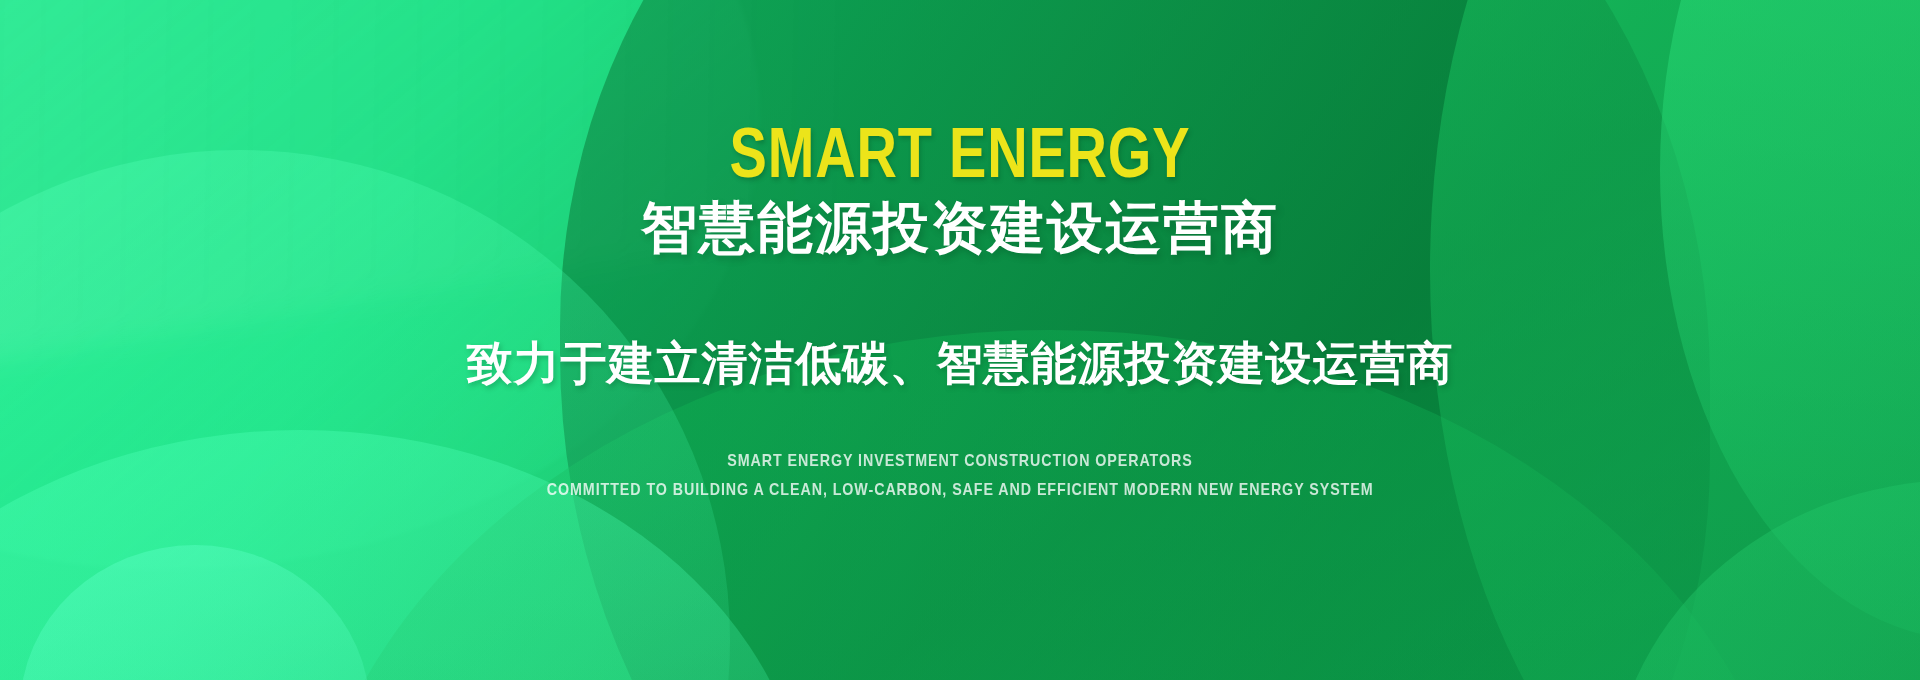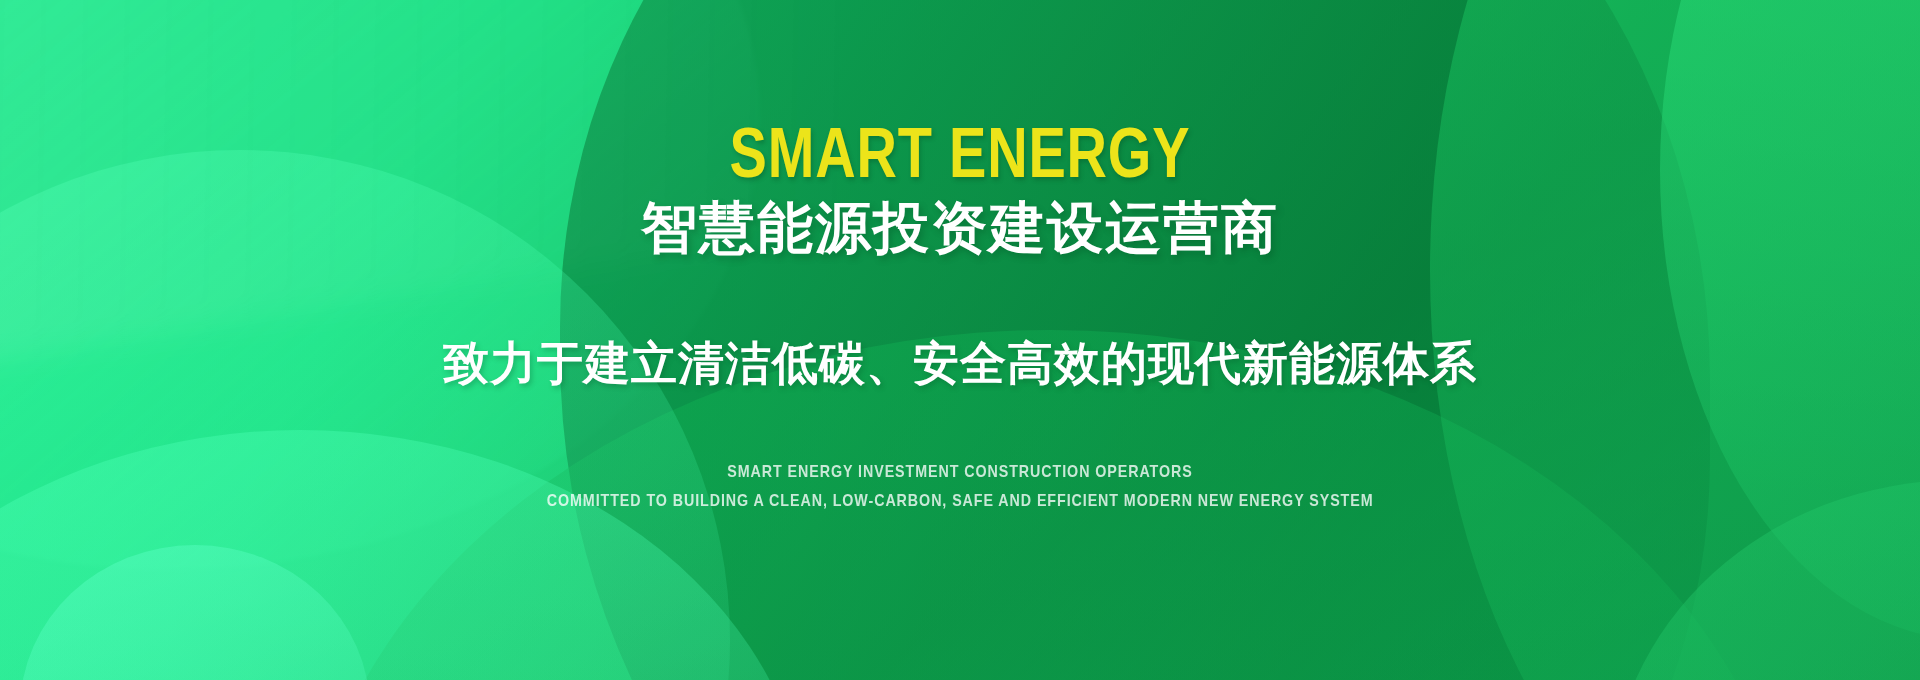--- a/index.html
+++ b/index.html
@@ -168,21 +168,21 @@
     font-size: 46px;
     line-height: 1.0;
     font-weight: 700;
     color: #ffffff;
     letter-spacing: 1px;
     white-space: nowrap;
     text-shadow: 2px 3px 5px rgba(0,70,30,0.26);
   }
 
   .minor-lines {
-    margin-top: 37px;
+    margin-top: 26px;
     display: flex;
     flex-direction: column;
     align-items: center;
     gap: 6px;
   }
 
   .minor {
     font-size: 17px;
     line-height: 1.35;
     font-weight: 700;
@@ -210,21 +210,21 @@
     <div class="blob blob-br"></div>
     <div class="streak"></div>
   </div>
 
   <div class="content">
 
     <div class="eyebrow">SMART ENERGY</div>
 
     <h1 class="headline">智慧能源投资建设运营商</h1>
 
-    <h2 class="subhead">致力于建立清洁低碳、安全高效的现代新能源体系</h2>
+    <h2 class="subhead">致力于建立清洁低碳、智慧能源投资建设运营商</h2>
 
     <div class="minor-lines">
       <div class="minor">SMART ENERGY INVESTMENT CONSTRUCTION OPERATORS</div>
       <div class="minor">COMMITTED TO BUILDING A CLEAN, LOW-CARBON, SAFE AND EFFICIENT MODERN NEW ENERGY SYSTEM</div>
     </div>
 
   </div>
 </div>
 
 </body></html>

